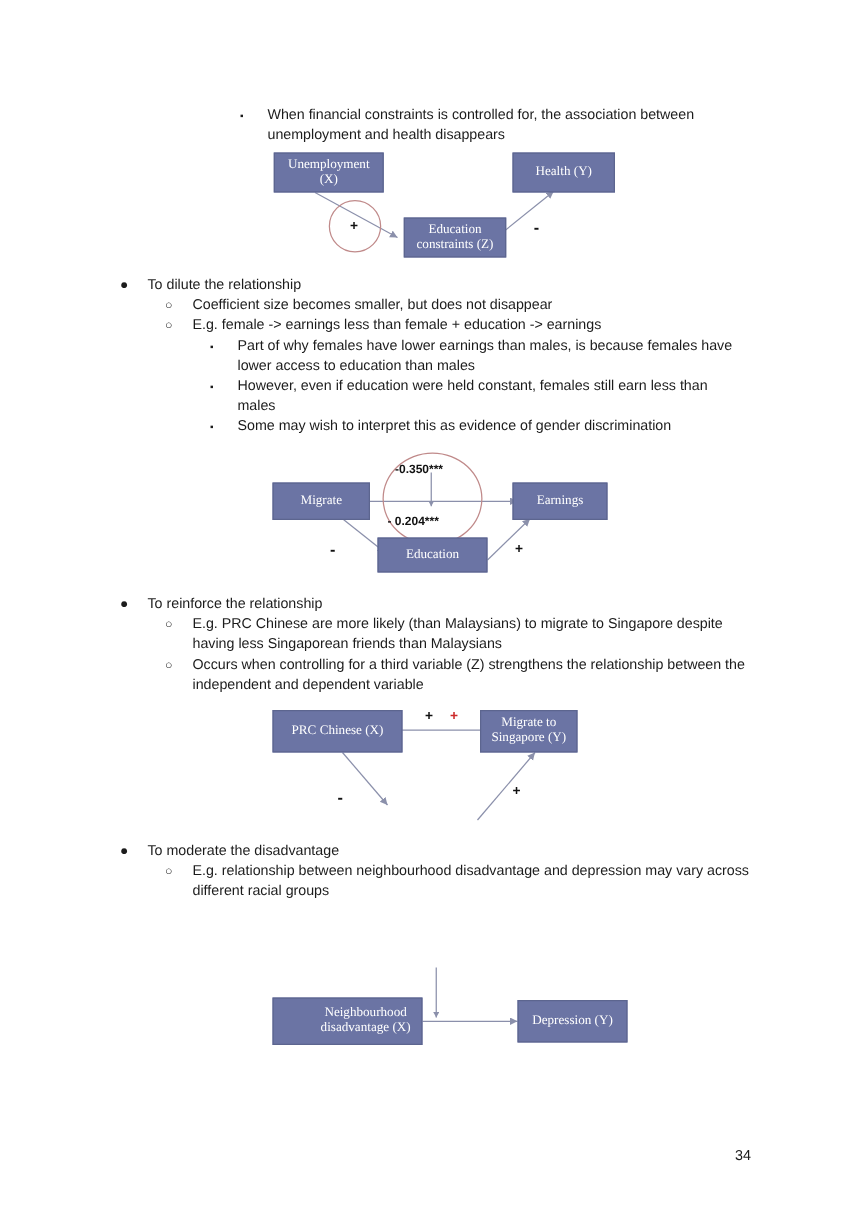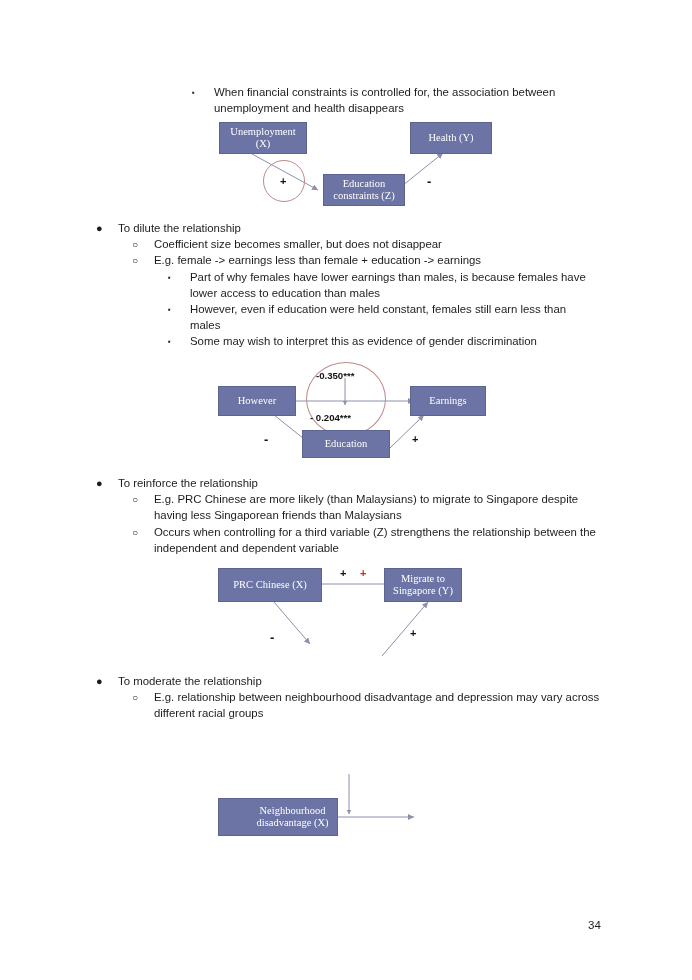--- a/index.html
+++ b/index.html
@@ -192,21 +192,21 @@
 
       <line x1="133" y1="10" x2="133" y2="37" stroke="#8b90ab" stroke-width="1" marker-end="url(#ah2s)"></line>
 
       <line x1="62" y1="47" x2="96" y2="74" stroke="#8b90ab" stroke-width="1" marker-end="url(#ah2)"></line>
 
       <line x1="178" y1="80" x2="212" y2="47" stroke="#8b90ab" stroke-width="1" marker-end="url(#ah2)"></line>
     </svg>
 
     <div class="ring" style="left:94px; top:-6px; width:80px; height:74px;"></div>
 
-    <div class="node" style="left:6px; top:18px; width:78px; height:30px;">However</div>
+    <div class="node" style="left:6px; top:18px; width:78px; height:30px;">Migrate</div>
     <div class="node" style="left:198px; top:18px; width:76px; height:30px;">Earnings</div>
     <div class="node" style="left:90px; top:62px; width:88px; height:28px;">Education</div>
 
     <div class="coef" style="left:104px; top:2px;">-0.350***</div>
     <div class="coef" style="left:98px; top:44px;">- 0.204***</div>
     <div class="sign minus" style="left:52px; top:66px;">-</div>
     <div class="sign" style="left:200px; top:66px;">+</div>
   </div>
 
   <div class="txtblock" style="left:96px; top:475px; width:516px;">
@@ -244,21 +244,21 @@
 
     <div class="sign" style="left:128px; top:6px;">+</div>
     <div class="sign red" style="left:148px; top:6px;">+</div>
     <div class="sign minus" style="left:58px; top:70px;">-</div>
     <div class="sign" style="left:198px; top:66px;">+</div>
   </div>
 
   <div class="txtblock" style="left:96px; top:673px; width:516px;">
     <div class="li lvl1" style="margin-left:0;">
       <span class="bul">●</span>
-      <span class="txt">To moderate the relationship</span>
+      <span class="txt">To moderate the disadvantage</span>
     </div>
     <div class="li lvl2" style="margin-left:36px; width:474px;">
       <span class="bul">○</span>
       <span class="txt">E.g. relationship between neighbourhood disadvantage and depression may vary across different racial groups</span>
     </div>
   </div>
 
   <div class="diagram" style="left:212px; top:736px; width:290px; height:104px;">
     <svg class="wires" width="290" height="104" viewBox="0 0 290 104">
       <defs>
@@ -269,17 +269,18 @@
           <path d="M0,0 L4.5,2.5 L0,5 z" fill="#8b90ab"></path>
         </marker>
       </defs>
 
       <line x1="126" y1="81" x2="202" y2="81" stroke="#8b90ab" stroke-width="1" marker-end="url(#ah4)"></line>
 
       <line x1="137" y1="38" x2="137" y2="78" stroke="#8b90ab" stroke-width="1" marker-end="url(#ah4s)"></line>
     </svg>
 
     <div class="node" style="left:6px; top:62px; width:120px; height:38px;padding-left:32px;">Neighbourhood disadvantage (X)</div>
+    <div class="node" style="left:202px; top:64px; width:88px; height:34px;">Depression (Y)</div>
   </div>
 
   <div class="pagenum" style="left:588px; top:919px;">34</div>
 
 </div>
 
 </body></html>

